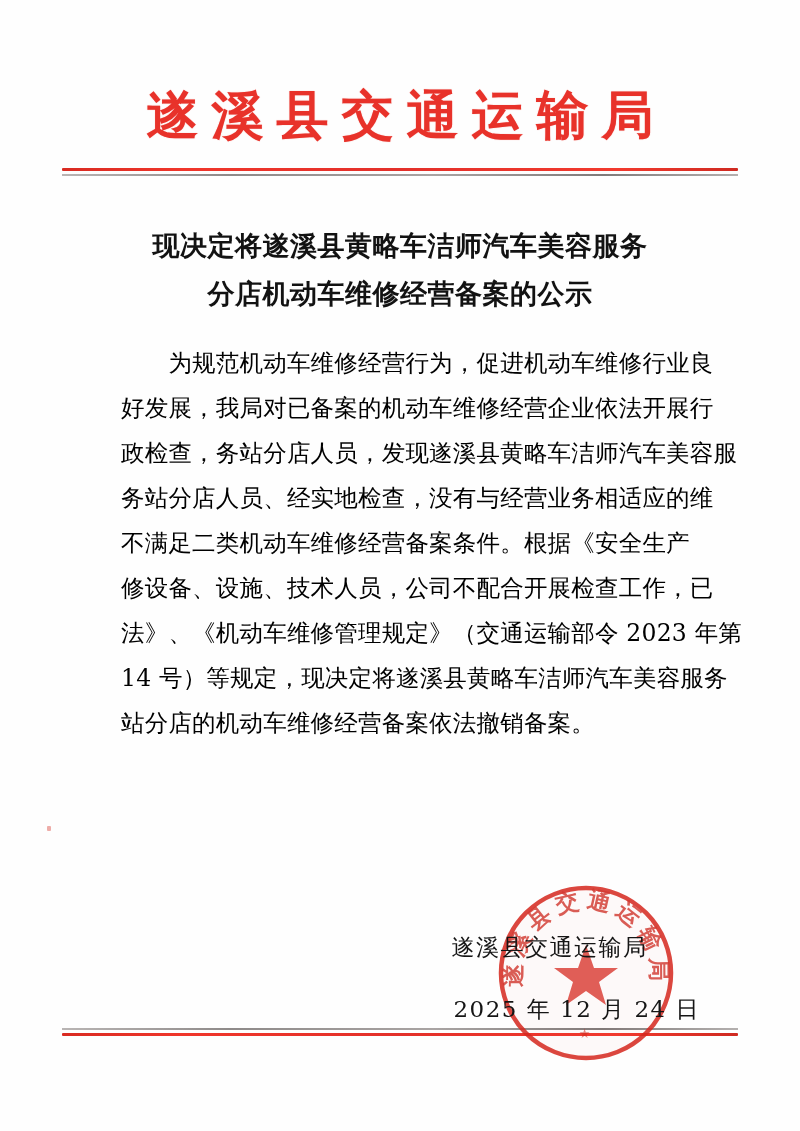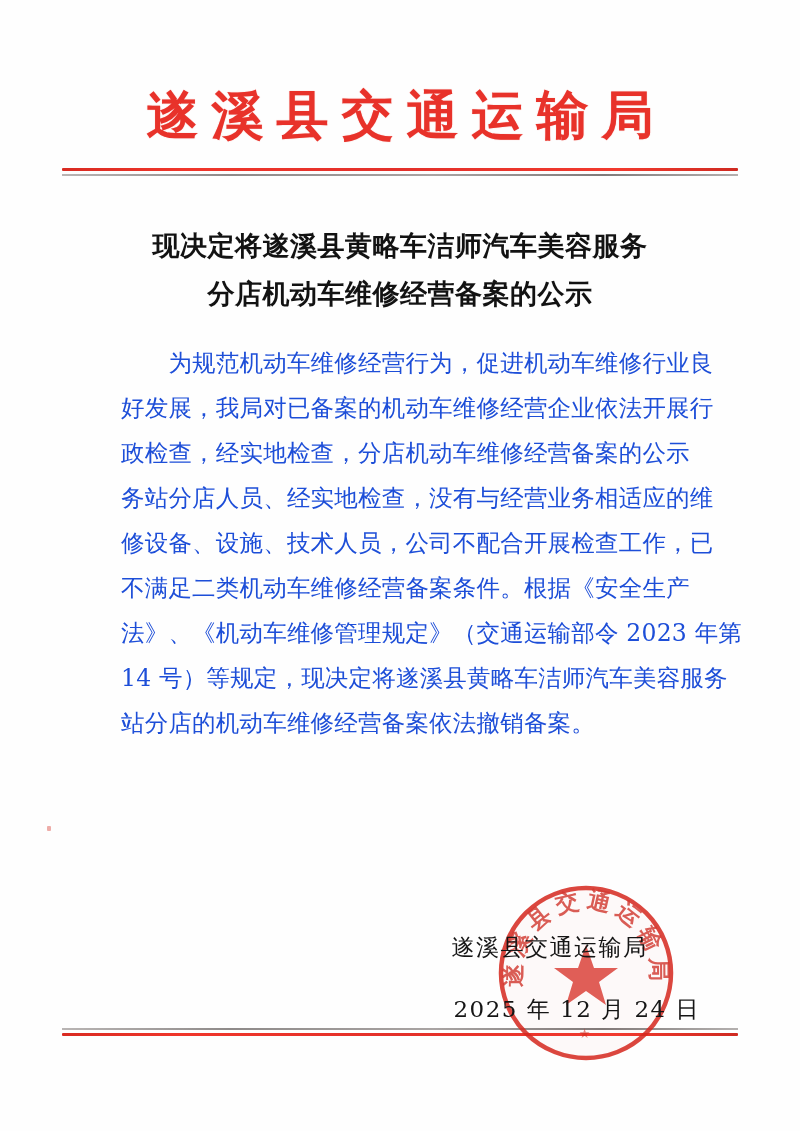--- a/index.html
+++ b/index.html
@@ -82,21 +82,21 @@
   .body-copy {
     position: absolute;
     left: 121px;
     width: 562px;
     top: 341px;
   }
   .para {
     font-family: "DejaVu Serif", "Liberation Serif", serif;
     font-size: 23.5px;
     line-height: 45px;
-    color: #1d4ed8;
+    color: #000000;
     letter-spacing: 0.2px;
     margin: 0;
   }
   .para .b-line {
     display: block;
     white-space: nowrap;
   }
   .para-2 { margin-top: 13px; }
 
   
@@ -180,24 +180,24 @@
   <div class="doc-title">
     <span class="t-line">现决定将遂溪县黄略车洁师汽车美容服务</span>
     <span class="t-line">分店机动车维修经营备案的公示</span>
   </div>
 
   <div class="body-copy">
 
     <p class="para para-1">
       <span class="b-line">　　为规范机动车维修经营行为，促进机动车维修行业良</span>
       <span class="b-line">好发展，我局对已备案的机动车维修经营企业依法开展行</span>
-      <span class="b-line">政检查，经实地检查，分店机动车维修经营备案的公示</span>
+      <span class="b-line">政检查，务站分店人员，发现遂溪县黄略车洁师汽车美容服</span>
       <span class="b-line">务站分店人员、经实地检查，没有与经营业务相适应的维</span>
+      <span class="b-line">不满足二类机动车维修经营备案条件。根据《安全生产</span>
       <span class="b-line">修设备、设施、技术人员，公司不配合开展检查工作，已</span>
-      <span class="b-line">不满足二类机动车维修经营备案条件。根据《安全生产</span>
       <span class="b-line">法》、《机动车维修管理规定》（交通运输部令 2023 年第</span>
       <span class="b-line">14 号）等规定，现决定将遂溪县黄略车洁师汽车美容服务</span>
       <span class="b-line">站分店的机动车维修经营备案依法撤销备案。</span>
     </p>
 
   </div>
 
   <div class="seal">
     <svg viewBox="0 0 182 182" xmlns="http://www.w3.org/2000/svg">
       <defs>

